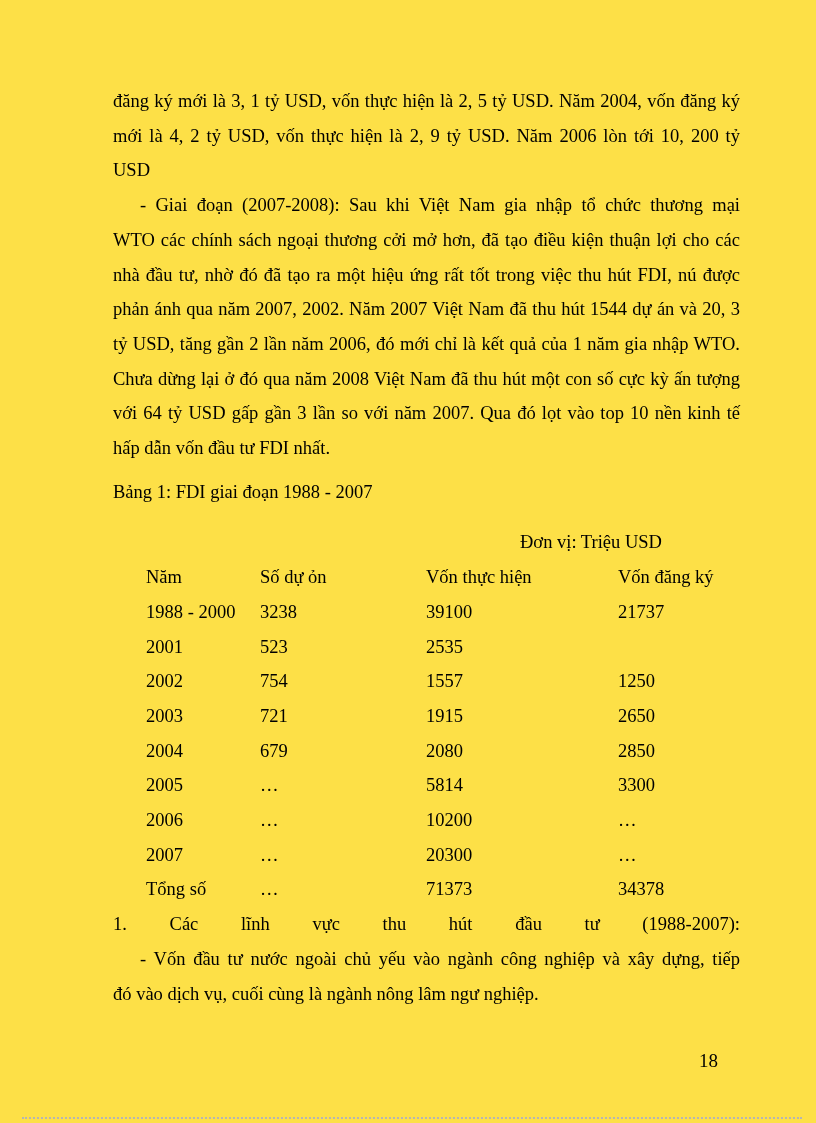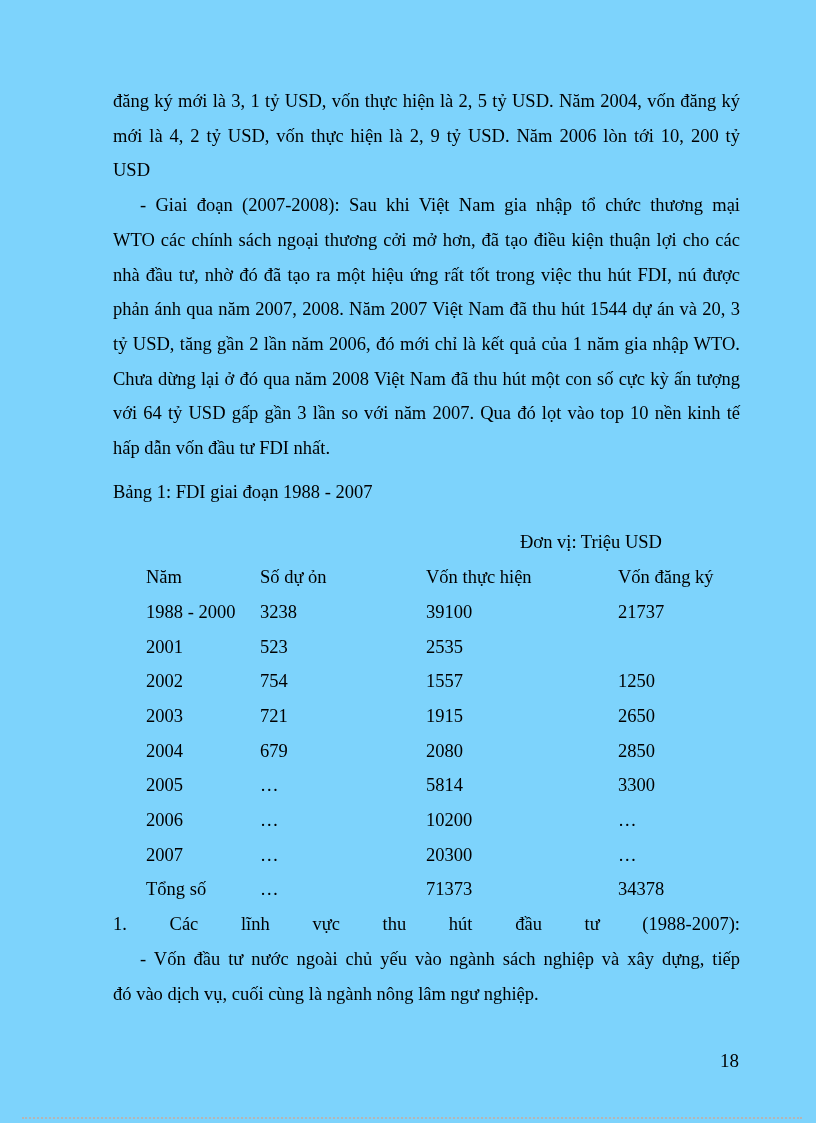--- a/index.html
+++ b/index.html
@@ -1,19 +1,19 @@
 <!DOCTYPE html>
 <html lang="vi"><head>
 <meta charset="utf-8">
 <style>
   html,body{margin:0;padding:0;background:#fff;}
   .page{
     position:relative;
     width:816px;height:1123px;
-    background:#7dd3fc;
+    background:#fde047;
     overflow:hidden;
     font-family:"Liberation Serif","DejaVu Serif",serif;
     color:#000;
   }
   .content{
     position:absolute;
     left:113px;top:84px;
     width:627px;
     font-size:18.5px;
   }
@@ -47,21 +47,21 @@
     overflow:hidden;
   }
   .fditable .cell:first-child{
     padding-left:5px;
   }
   .heading{
     font-weight:normal;
   }
   .page-number{
     position:absolute;
-    left:720px;top:1049px;
+    left:699px;top:1049px;
     font-size:19px;
     line-height:24px;
     font-family:"Liberation Serif","DejaVu Serif",serif;
     color:#000;
   }
   .page-edge{
     position:absolute;
     left:22px;
     bottom:4px;
     width:780px;
@@ -77,21 +77,21 @@
     <div id="paragraphs">
         <div class="para">
           <div class="line j">đăng ký mới là 3, 1 tỷ USD, vốn thực hiện là 2, 5 tỷ USD. Năm 2004, vốn đăng ký</div>
           <div class="line j">mới là 4, 2 tỷ USD, vốn thực hiện là 2, 9 tỷ USD. Năm 2006 lòn tới 10, 200 tỷ</div>
           <div class="line">USD</div>
         </div>
         <div class="para">
           <div class="line j ind">- Giai đoạn (2007-2008): Sau khi Việt Nam gia nhập tổ chức thương mại</div>
           <div class="line j">WTO các chính sách ngoại thương cởi mở hơn, đã tạo điều kiện thuận lợi cho các</div>
           <div class="line j">nhà đầu tư, nhờ đó đã tạo ra một hiệu ứng rất tốt trong việc thu hút FDI, nú được</div>
-          <div class="line j">phản ánh qua năm 2007, 2008. Năm 2007 Việt Nam đã thu hút 1544 dự án và 20, 3</div>
+          <div class="line j">phản ánh qua năm 2007, 2002. Năm 2007 Việt Nam đã thu hút 1544 dự án và 20, 3</div>
           <div class="line j">tỷ USD, tăng gần 2 lần năm 2006, đó mới chỉ là kết quả của 1 năm gia nhập WTO.</div>
           <div class="line j">Chưa dừng lại ở đó qua năm 2008 Việt Nam đã thu hút một con số cực kỳ ấn tượng</div>
           <div class="line j">với 64 tỷ USD gấp gần 3 lần so với năm 2007. Qua đó lọt vào top 10 nền kinh tế</div>
           <div class="line">hấp dẫn vốn đầu tư FDI nhất.</div>
         </div>
       </div>
 
     <div class="line caption">Bảng 1: FDI giai đoạn 1988 - 2007</div>
 
     <div class="line unit">Đơn vị: Triệu USD</div>
@@ -157,21 +157,21 @@
             <div class="cell">71373</div>
             <div class="cell">34378</div>
           </div>
         </div>
     </div>
 
     <div class="line heading j">1.&nbsp;Các lĩnh vực thu hút đầu tư (1988-2007):</div>
 
     <div id="section-paragraphs">
         <div class="para">
-          <div class="line j ind">- Vốn đầu tư nước ngoài chủ yếu vào ngành sách nghiệp và xây dựng, tiếp</div>
+          <div class="line j ind">- Vốn đầu tư nước ngoài chủ yếu vào ngành công nghiệp và xây dựng, tiếp</div>
           <div class="line">đó vào dịch vụ, cuối cùng là ngành nông lâm ngư nghiệp.</div>
         </div>
       </div>
 
   </div>
 
   <div class="page-number">18</div>
 
   <div class="page-edge"></div>
 </div>

